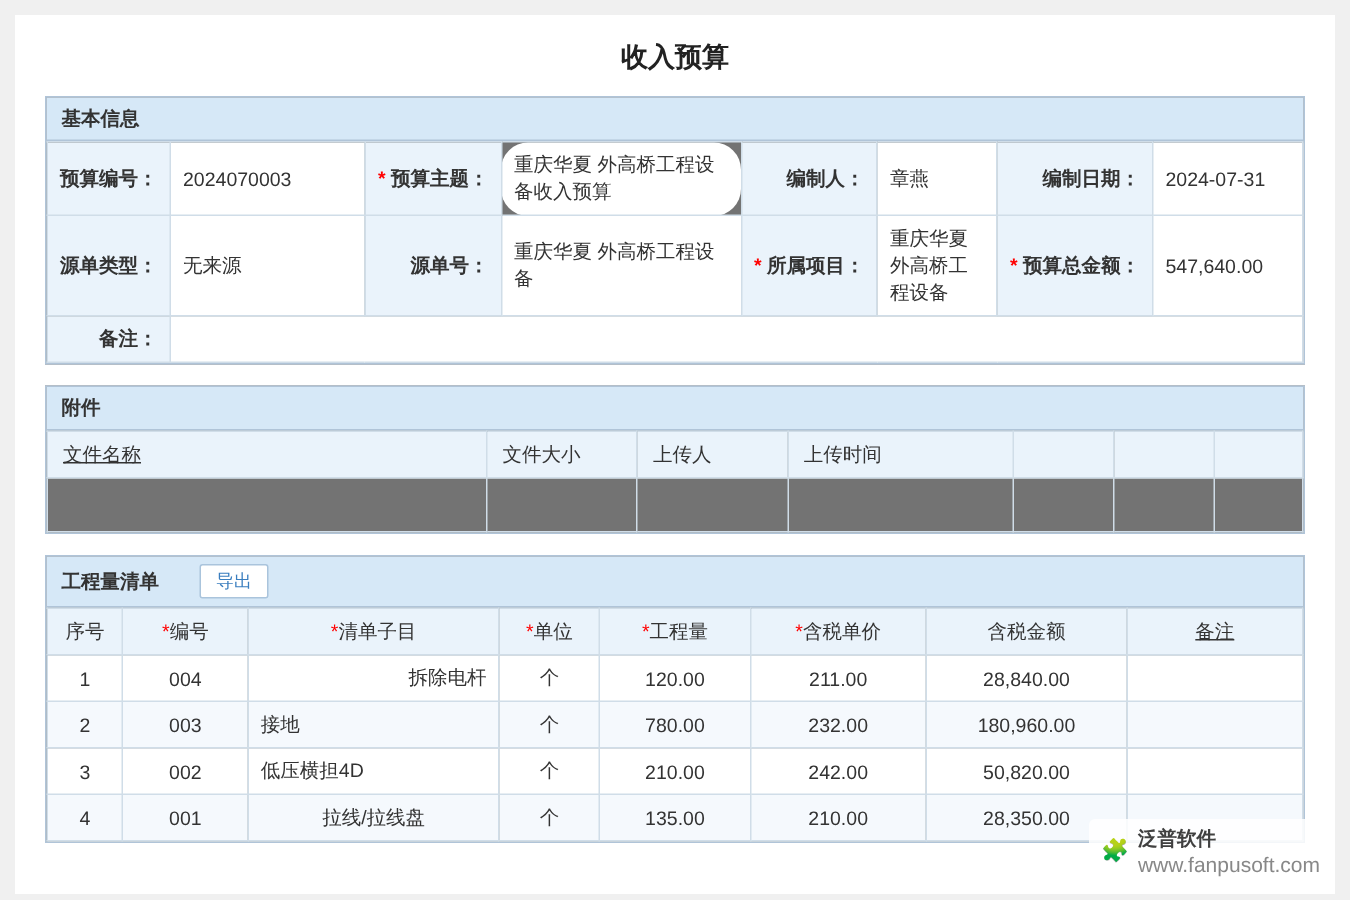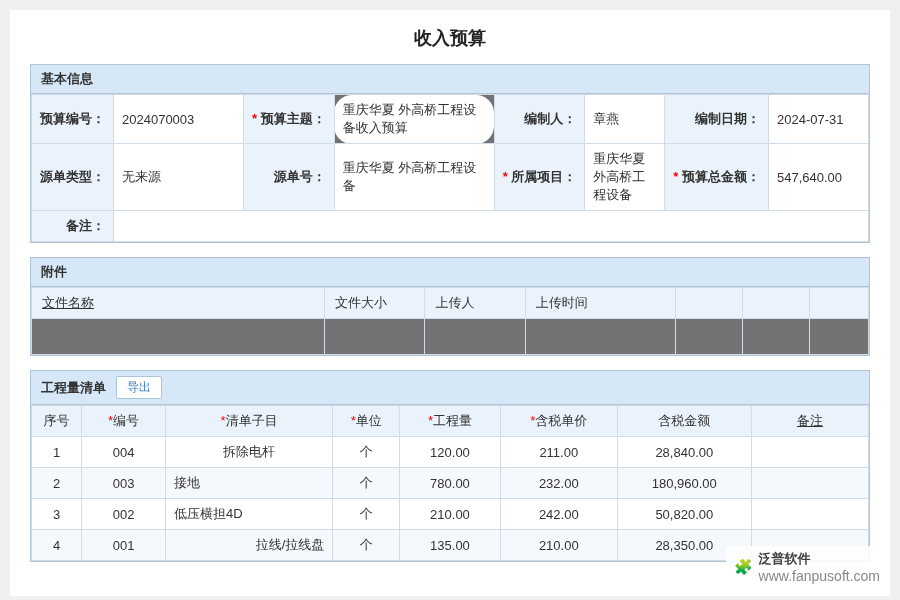--- a/index.html
+++ b/index.html
@@ -90,21 +90,21 @@
     
     .bill-header {
       background: #d6e8f7;
       padding: 5px 10px;
       font-weight: bold;
       font-size: 13px;
       color: #333;
       border-bottom: 1px solid #b0c4d8;
       display: flex;
       align-items: center;
-      gap: 10px;
+      gap: 27px;
     }
     .export-btn {
       background: #fff;
       border: 1px solid #aac4dc;
       color: #3a7ebf;
       padding: 2px 10px;
       cursor: pointer;
       font-size: 12px;
       border-radius: 2px;
     }
@@ -245,21 +245,21 @@
             <th style="width:12%;"><span class="required-mark">*</span>工程量</th>
             <th style="width:14%;"><span class="required-mark">*</span>含税单价</th>
             <th style="width:16%;">含税金额</th>
             <th style="width:14%;text-decoration:underline;">备注</th>
           </tr>
         </thead>
         <tbody id="bill-tbody">
         <tr>
       <td>1</td>
       <td>004</td>
-      <td style="text-align:center;">拆除电杆</td>
+      <td style="text-align:right;">拆除电杆</td>
       <td>个</td>
       <td>120.00</td>
       <td>211.00</td>
       <td>28,840.00</td>
       <td></td>
     </tr>
             <tr>
       <td>2</td>
       <td>003</td>
       <td style="text-align:left;">接地</td>
@@ -275,21 +275,21 @@
       <td style="text-align:left;">低压横担4D</td>
       <td>个</td>
       <td>210.00</td>
       <td>242.00</td>
       <td>50,820.00</td>
       <td></td>
     </tr>
             <tr>
       <td>4</td>
       <td>001</td>
-      <td style="text-align:right;">拉线/拉线盘</td>
+      <td style="text-align:center;">拉线/拉线盘</td>
       <td>个</td>
       <td>135.00</td>
       <td>210.00</td>
       <td>28,350.00</td>
       <td></td>
     </tr>
           </tbody>
       </table>
     </div>
   </div>

